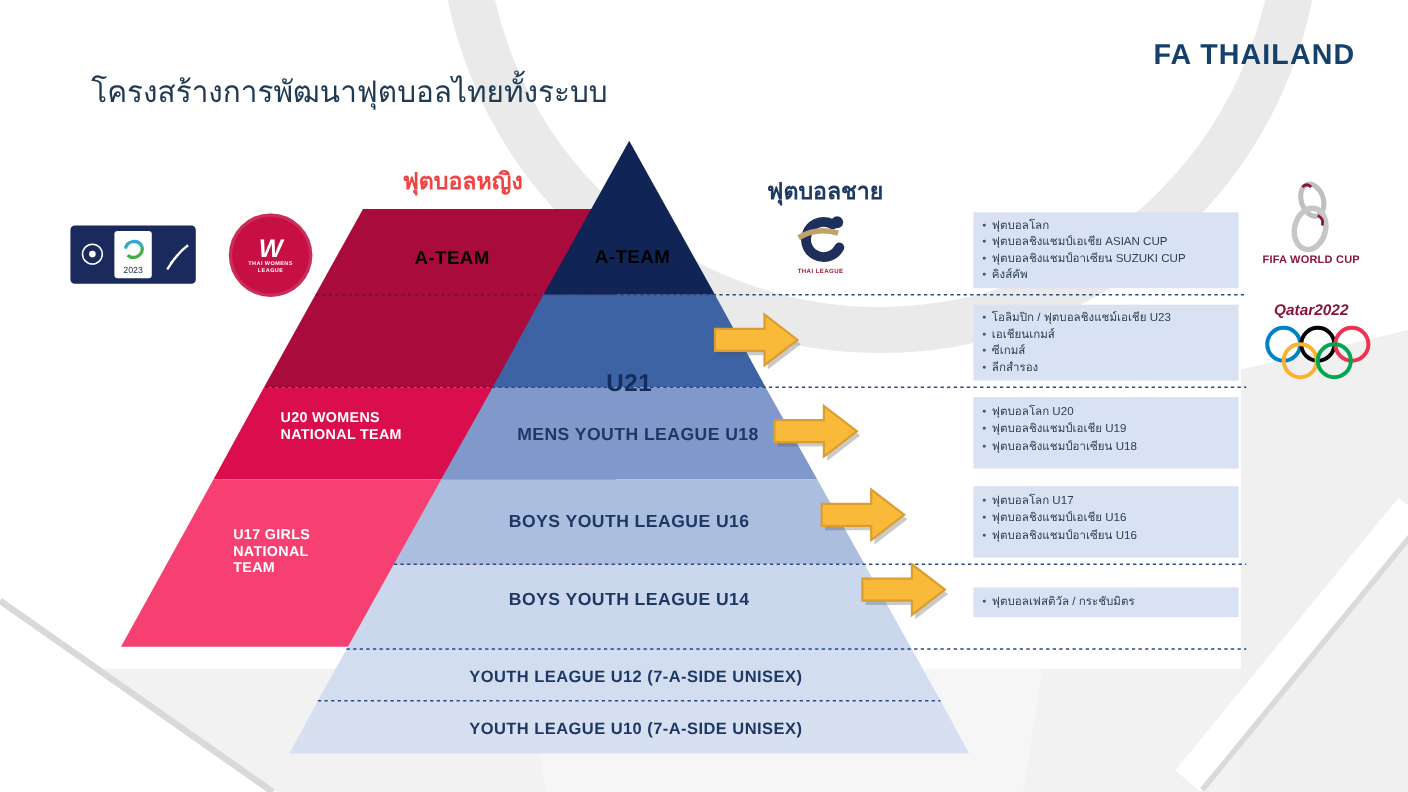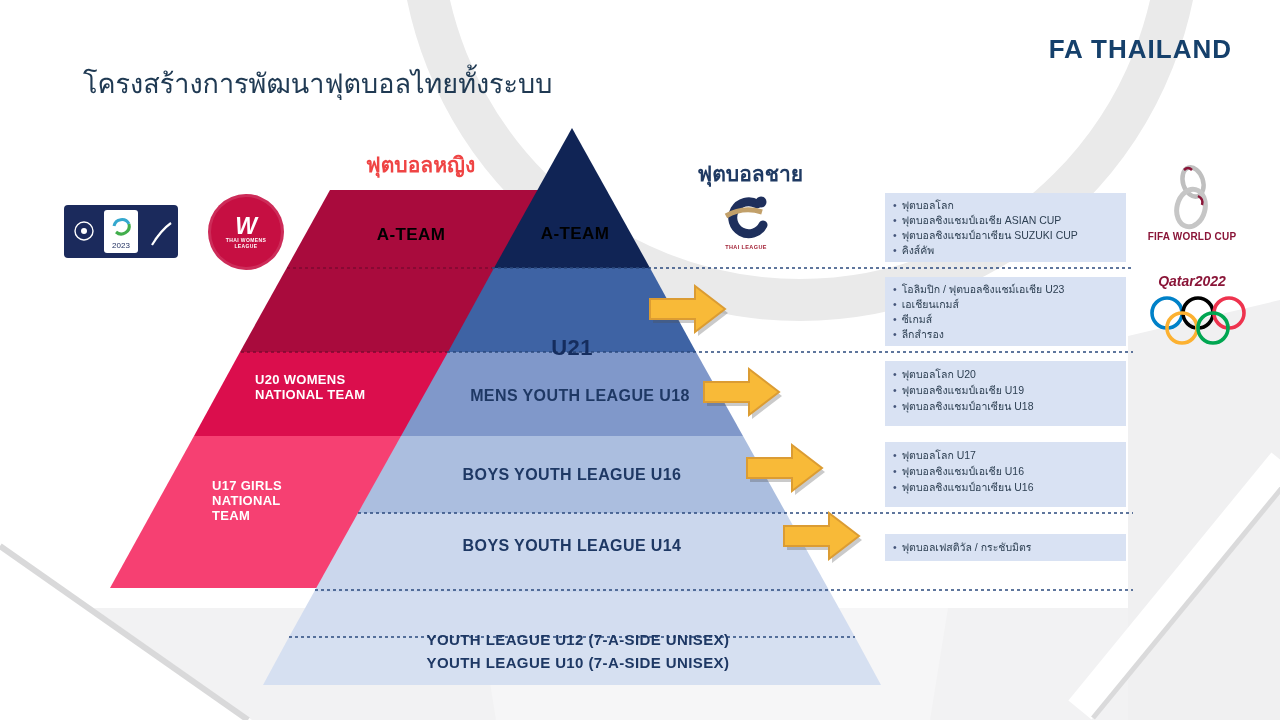--- a/index.html
+++ b/index.html
@@ -106,21 +106,21 @@
   <div class="abs brand">FA THAILAND</div>
   <div class="abs col-label women">ฟุตบอลหญิง</div>
   <div class="abs col-label men">ฟุตบอลชาย</div>
 
   <div class="plabel white" style="left:351px;top:225px;width:120px;font-size:17px;">A-TEAM</div>
   <div class="plabel white" style="left:515px;top:224px;width:120px;font-size:17px;">A-TEAM</div>
   <div class="plabel" style="left:512px;top:298px;width:120px;font-size:22px;color:#152D5E;margin-top:37px;">U21</div>
   <div class="plabel" style="left:425px;top:387px;width:310px;font-size:16px;">MENS YOUTH LEAGUE  U18</div>
   <div class="plabel" style="left:422px;top:466px;width:300px;font-size:16px;">BOYS YOUTH LEAGUE U16</div>
   <div class="plabel" style="left:422px;top:537px;width:300px;font-size:16px;">BOYS YOUTH LEAGUE  U14</div>
-  <div class="plabel" style="left:393px;top:607px;width:370px;font-size:15px;margin-top:24px;">YOUTH LEAGUE U12 (7-A-SIDE UNISEX)</div>
+  <div class="plabel" style="left:393px;top:607px;width:370px;font-size:15px;">YOUTH LEAGUE U12 (7-A-SIDE UNISEX)</div>
   <div class="plabel" style="left:393px;top:654px;width:370px;font-size:15px;">YOUTH LEAGUE U10 (7-A-SIDE UNISEX)</div>
 
   <div class="wlabel" style="left:255px;top:372px;width:120px;">U20 WOMENS NATIONAL TEAM</div>
   <div class="wlabel" style="left:212px;top:478px;width:110px;">U17 GIRLS NATIONAL TEAM</div>
 
   <div class="panel rows4" style="top:193px;height:69px;">
     <ul>
       <li>ฟุตบอลโลก</li>
       <li>ฟุตบอลชิงแชมป์เอเชีย ASIAN CUP</li>
       <li>ฟุตบอลชิงแชมป์อาเซียน SUZUKI CUP</li>

